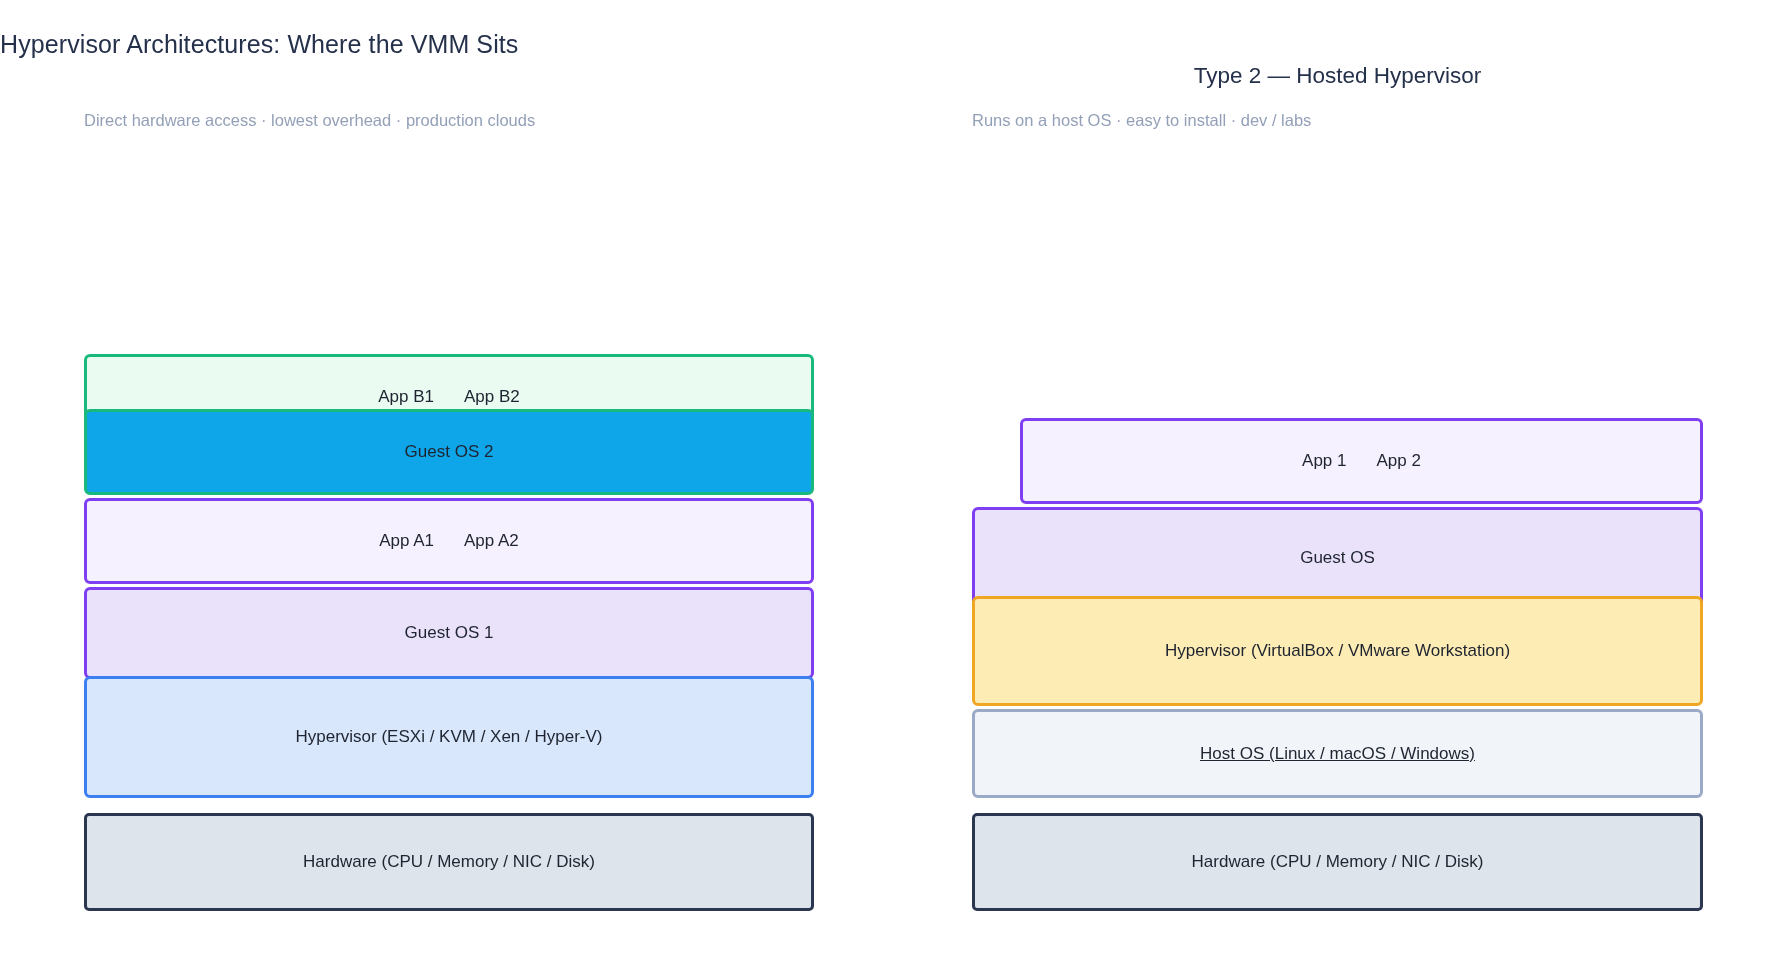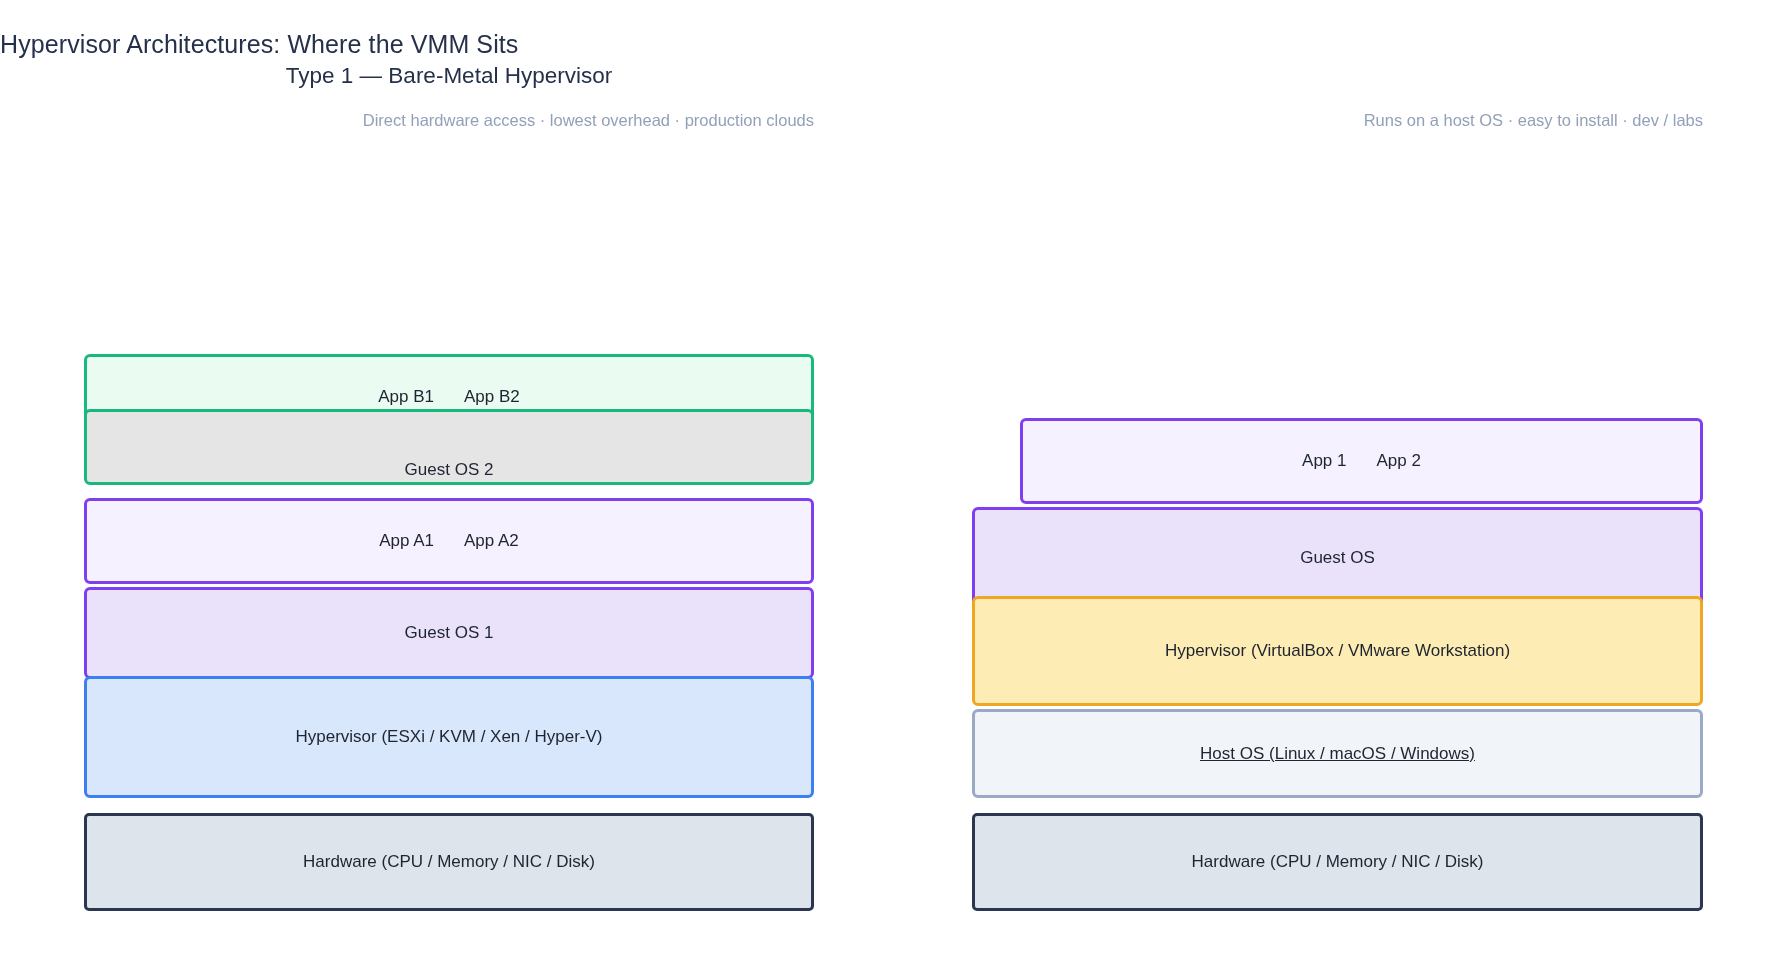--- a/index.html
+++ b/index.html
@@ -47,21 +47,21 @@
   }
   .col-title.left  { left: 84px;  width: 730px; }
   .col-title.right { left: 972px; width: 731px; }
 
   .col-sub {
     position: absolute;
     top: 108px;
     font-size: 16.5px;
     line-height: 24px;
     color: #93a0b8;
-    text-align: right;
+    text-align: left;
     white-space: nowrap;
   }
   .col-sub.left  { left: 84px;  width: 730px; }
   .col-sub.right { left: 972px; width: 731px; }
 
   
   .stack { position: absolute; }
   .stack.left  { left: 84px;  width: 730px; top: 0; }
   .stack.right { left: 972px; width: 731px; top: 0; }
 
@@ -100,50 +100,50 @@
   .c-hostos      { background: #f1f4f9; border-color: #9aa9c6; }
   .c-hardware    { background: #dde4ec; border-color: #2b3750; }
 </style>
 </head>
 <body>
 
 <div class="canvas">
 
   <div class="main-title">Hypervisor Architectures: Where the VMM Sits</div>
 
-  <div class="col-title left">Type 1 — Bare-Metal Hypervisor</div>
   <div class="col-sub left">Direct hardware access · lowest overhead · production clouds</div>
 
   <div class="stack left" id="stack-left">
       <div class="layer c-green-light" style="top: 320px; height: 86px; background: rgb(234, 251, 242); border-color: rgb(25, 184, 125); margin-top: 34px;">
         <div class="apps">
           <span class="app-chip">App B1</span>
           <span class="app-chip">App B2</span>
         </div>
       </div>
-      <div class="layer c-green" style="top: 409px; height: 76px; background: #e5e5e5; border-color: rgb(25, 184, 125); align-items: flex-end;">
+      <div class="layer c-green" style="top: 409px; height: 86px; background: #0ea5e9; border-color: rgb(25, 184, 125);">
         <span>Guest OS 2</span>
       </div>
       <div class="layer c-purple-light" style="top: 498px; height: 86px; background: rgb(245, 241, 254); border-color: rgb(127, 63, 240);">
         <div class="apps">
           <span class="app-chip">App A1</span>
           <span class="app-chip">App A2</span>
         </div>
       </div>
       <div class="layer c-purple" style="top: 587px; height: 92px; background: rgb(234, 226, 251); border-color: rgb(127, 63, 240);">
         <span>Guest OS 1</span>
       </div>
       <div class="layer c-blue" style="top: 676px; height: 122px; background: rgb(217, 231, 253); border-color: rgb(59, 127, 240);">
         <span>Hypervisor (ESXi / KVM / Xen / Hyper-V)</span>
       </div>
       <div class="layer c-hardware hw" style="top: 801px; height: 98px; background: rgb(221, 228, 236); border-color: rgb(43, 55, 80);">
         <span>Hardware (CPU / Memory / NIC / Disk)</span>
       </div>
     </div>
 
+  <div class="col-title right">Type 2 — Hosted Hypervisor</div>
   <div class="col-sub right">Runs on a host OS · easy to install · dev / labs</div>
 
   <div class="stack right" id="stack-right">
       <div class="layer c-purple-light" style="top: 418px; height: 86px; background: rgb(245, 241, 254); border-color: rgb(127, 63, 240); margin-left: 48px;">
         <div class="apps">
           <span class="app-chip">App 1</span>
           <span class="app-chip">App 2</span>
         </div>
       </div>
       <div class="layer c-purple" style="top: 507px; height: 102px; background: rgb(234, 226, 251); border-color: rgb(127, 63, 240);">

